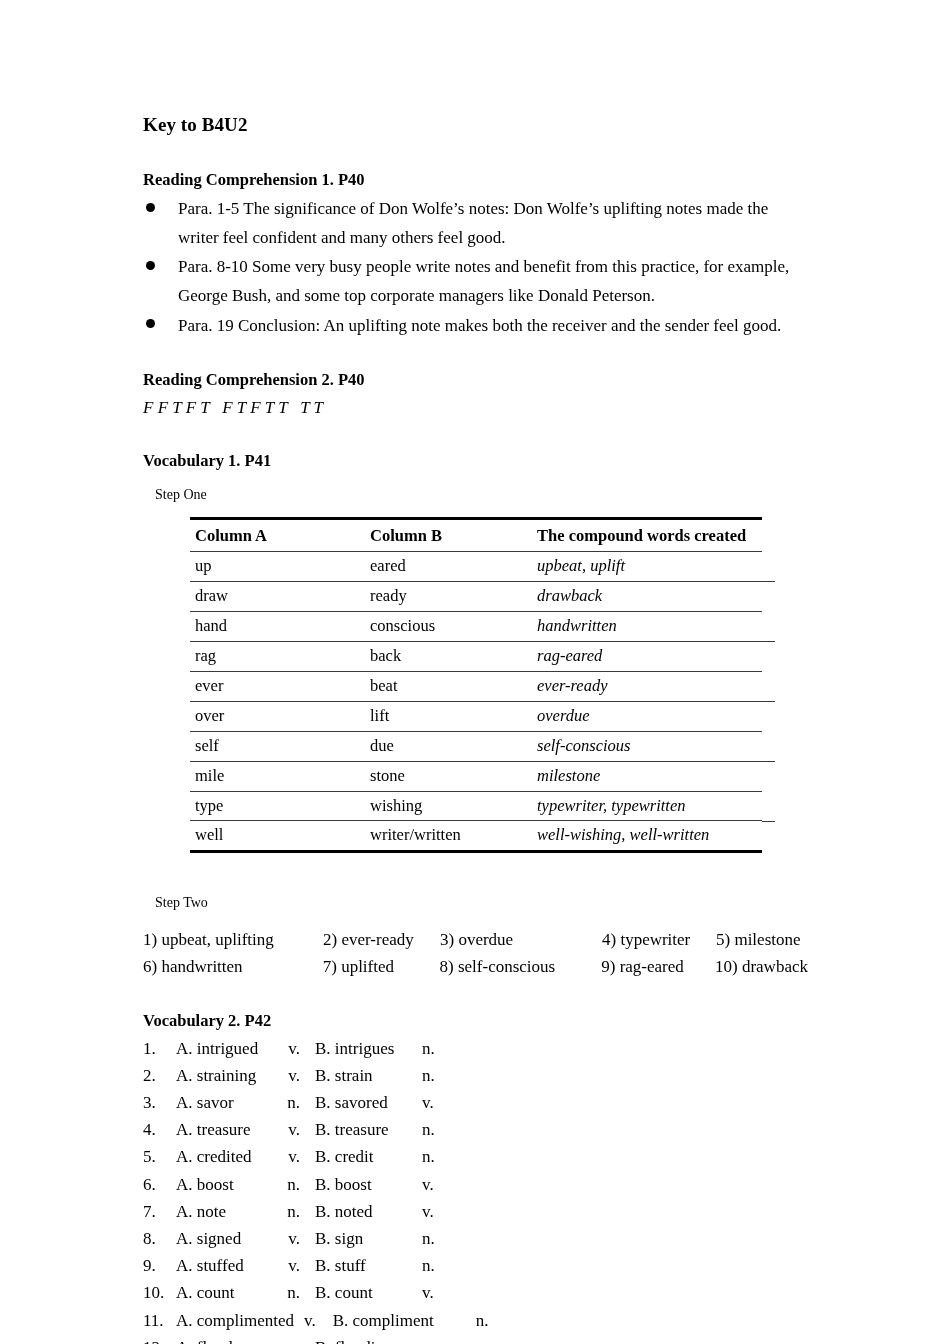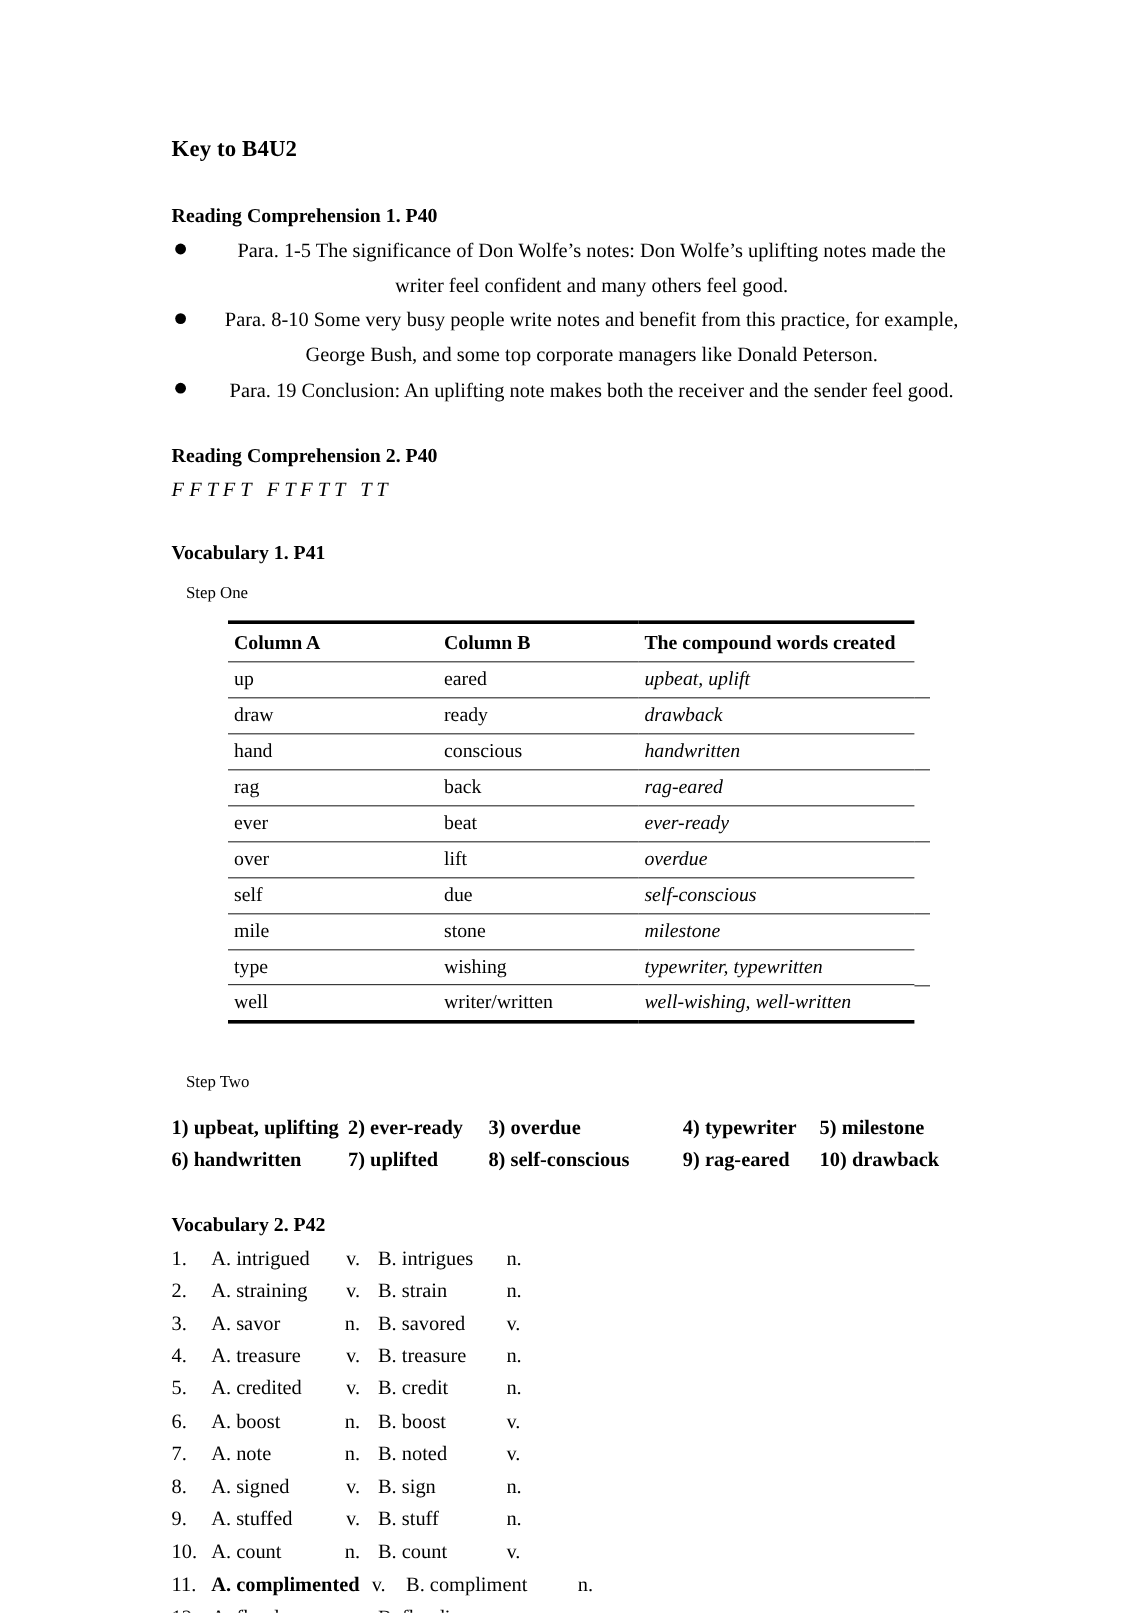--- a/index.html
+++ b/index.html
@@ -54,21 +54,20 @@
     list-style: none;
     margin: 0;
     padding: 0;
   }
   .bullets li {
     position: relative;
     padding-left: 35px;
     font-size: 17px;
     line-height: 1.72;
     margin: 0;
-    text-align: center;
   }
   .bullets li .bullet-dot {
     position: absolute;
     left: 3px;
     top: 0.52em;
     width: 9px;
     height: 9px;
     background: #000;
     border-radius: 50%;
     display: block;
@@ -148,23 +147,23 @@
 
   
   .steptwo {
     font-size: 17px;
     line-height: 1.62;
   }
   .steptwo .row {
     display: flex;
     align-items: baseline;
   }
-  .steptwo .cell { white-space: nowrap; font-weight: bold; }
+  .steptwo .cell { white-space: nowrap; }
   .st-a { width: 147px; }
-  .st-b { width: 117px; }
+  .st-b { width: 117px; margin-left: 33px; }
   .st-c { width: 162px; }
   .st-d { width: 114px; }
   .st-e { width: auto; text-align: right; }
 
   
   .vocab2 {
     font-size: 17px;
     line-height: 1.6;
   }
   .vocab2 .v-row {
@@ -194,21 +193,20 @@
     width: 30px;
     flex: 0 0 30px;
     text-align: left;
     padding-left: 7px;
   }
   
   .vocab2 .v-row.wide .v-a {
     width: auto;
     flex: 0 0 auto;
     padding-right: 10px;
-    font-weight: bold;
   }
   .vocab2 .v-row.wide .v-pos1 {
     width: auto;
     flex: 0 0 auto;
     text-align: left;
   }
   .vocab2 .v-row.wide .v-b {
     width: auto;
     flex: 0 0 auto;
     padding-left: 17px;

